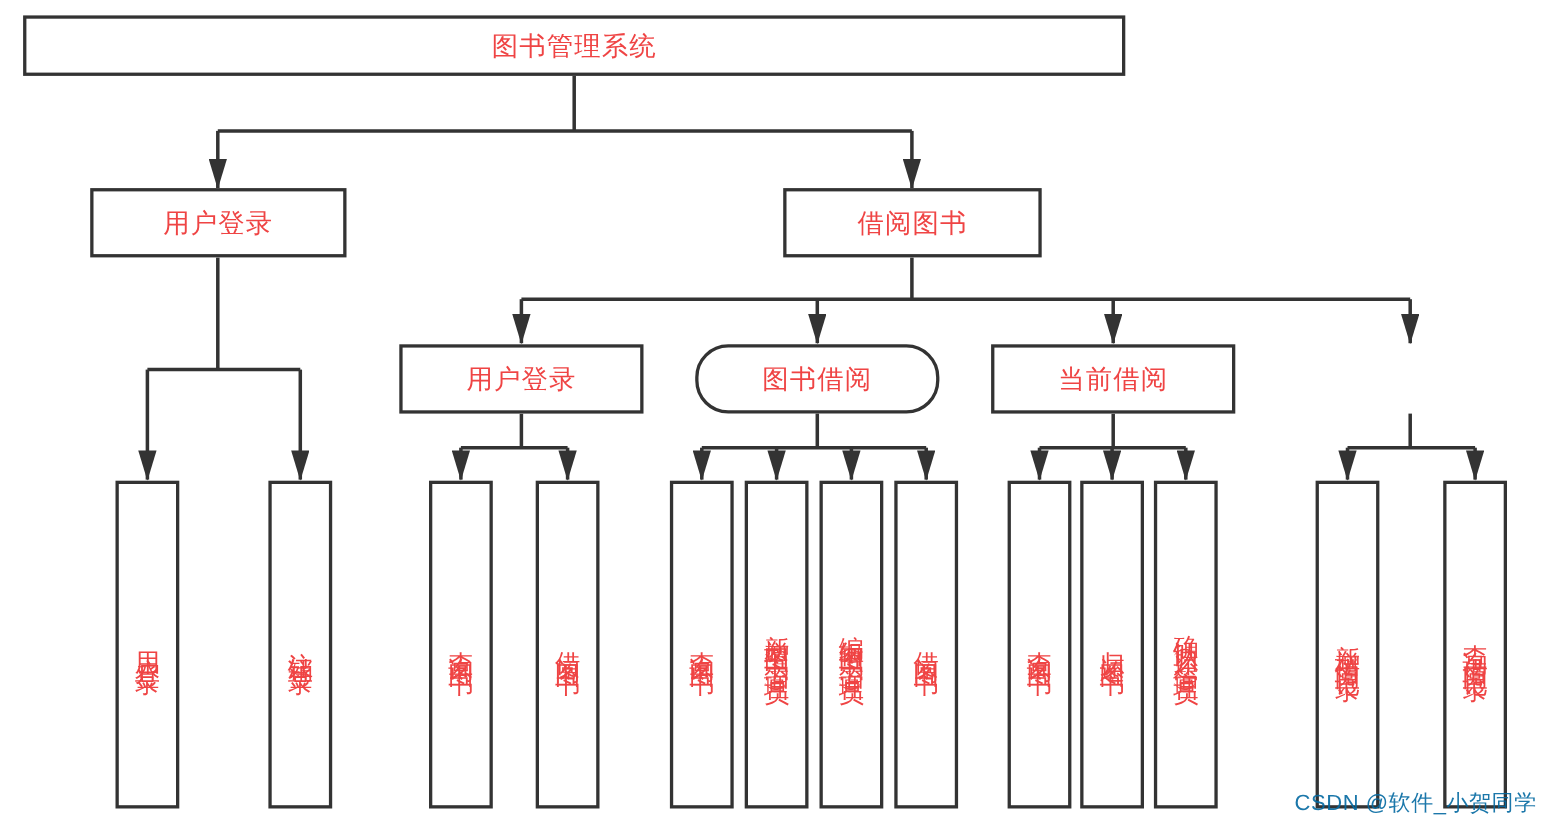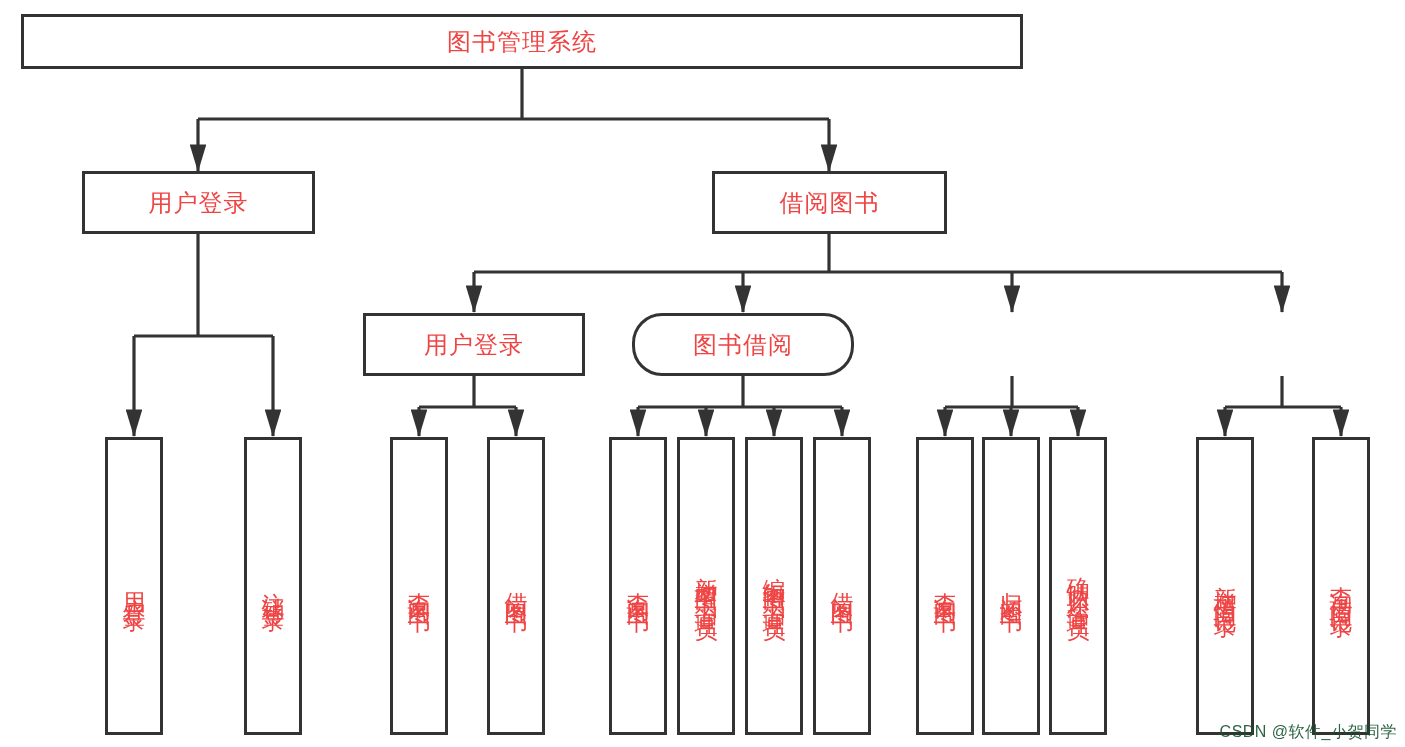--- a/index.html
+++ b/index.html
@@ -24,21 +24,21 @@
     writing-mode:vertical-rl; text-orientation:mixed;
     font-size:23px; letter-spacing:6px; line-height:1; white-space:nowrap;
   }
   .lf1  { left:105px; }  .lf2  { left:244px; }
   .lf3  { left:390px; }  .lf4  { left:487px; }
   .lf5  { left:609px; }  .lf6  { left:677px; }  .lf7  { left:745px; }  .lf8  { left:813px; }
   .lf9  { left:916px; }  .lf10 { left:982px; }  .lf11 { left:1049px; }
   .lf12 { left:1196px; } .lf13 { left:1312px; }
   .watermark {
     position:absolute; right:8px; bottom:4px; z-index:5;
-    font-size:16px; color:#14532d; opacity:0.9; letter-spacing:0.5px; white-space:nowrap;
+    font-size:20px; color:#0369a1; opacity:0.9; letter-spacing:0.5px; white-space:nowrap;
   }
 </style>
 </head>
 <body>
 
 <div class="stage">
 
   <svg class="lines" viewBox="0 0 1405 747" xmlns="http://www.w3.org/2000/svg">
     <defs>
       <marker id="ah" markerUnits="strokeWidth" markerWidth="8.6" markerHeight="5.2" refX="8.3" refY="2.6" orient="auto">
@@ -94,20 +94,23 @@
   <div class="box h-box l2b">
     <span>借阅图书</span>
   </div>
 
   <div class="box h-box l3 l3a">
     <span>用户登录</span>
   </div>
   <div class="box h-box l3 l3b">
     <span>图书借阅</span>
   </div>
+  <div class="box h-box l3 l3c">
+    <span>当前借阅</span>
+  </div>
 
   <div class="box leaf lf1">
     <span>用户登录</span>
   </div>
   <div class="box leaf lf2">
     <span>注销登录</span>
   </div>
 
   <div class="box leaf lf3">
     <span>查询图书</span>

